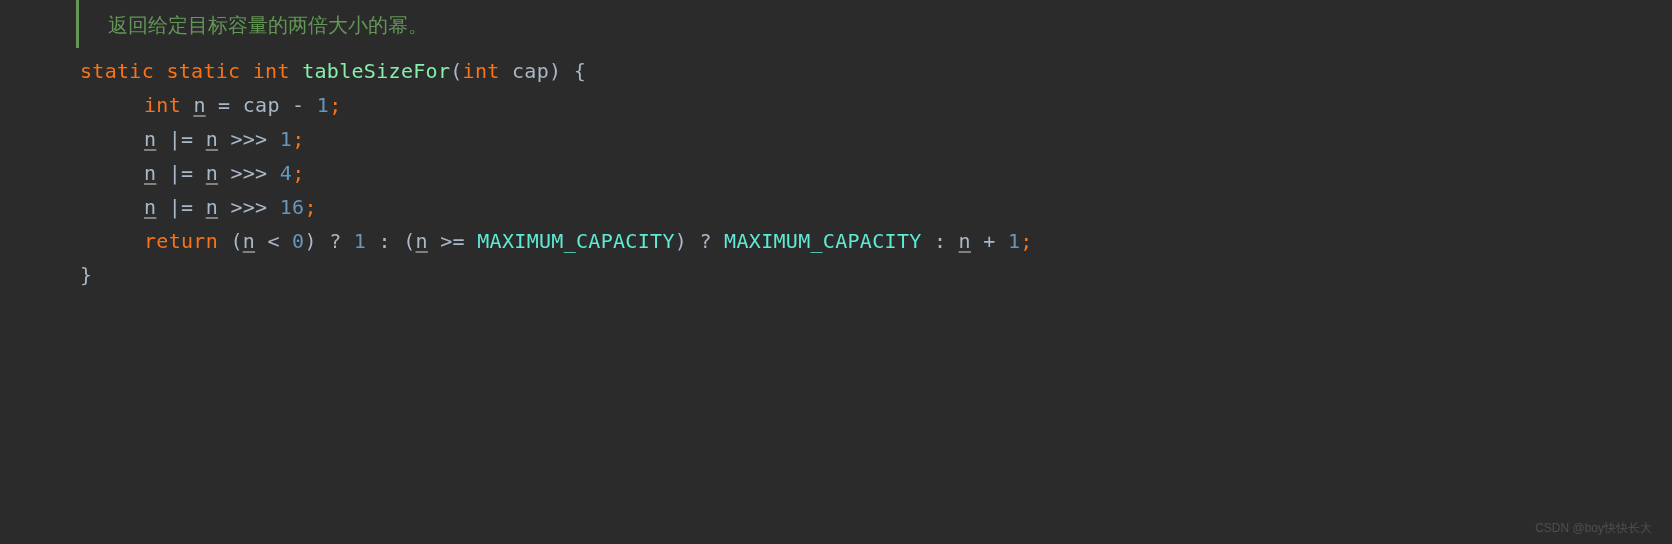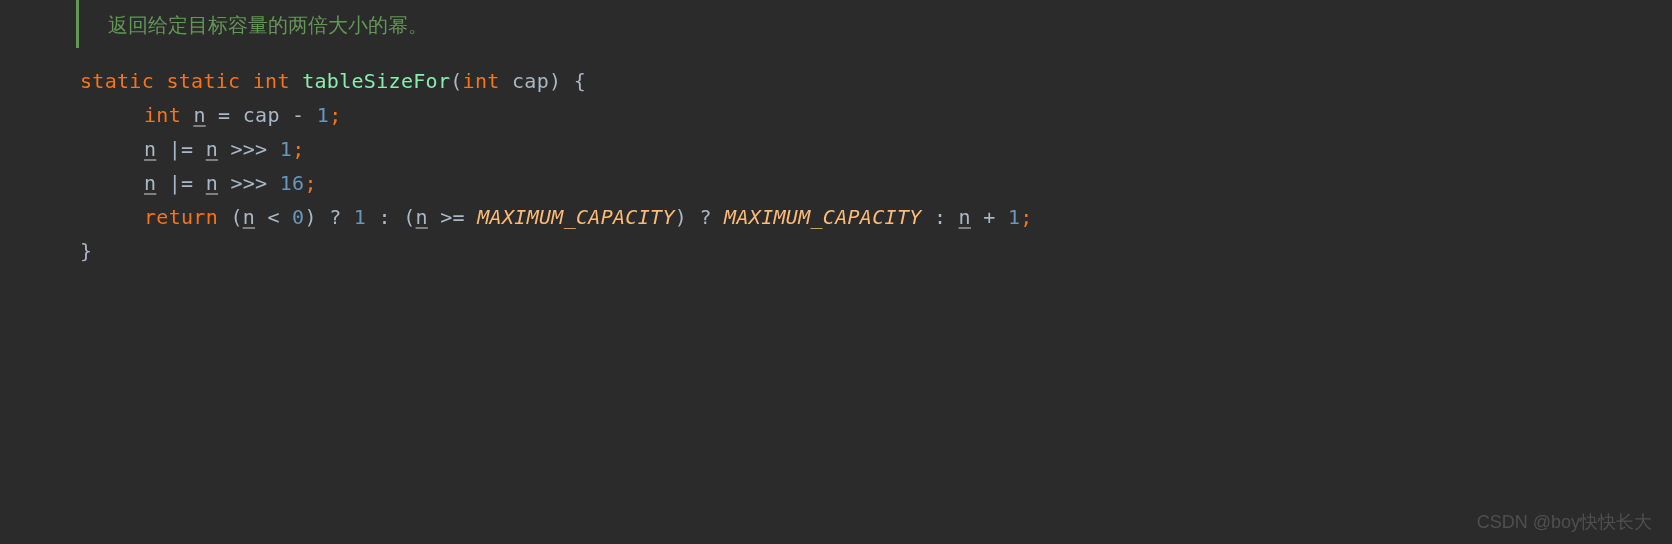--- a/index.html
+++ b/index.html
@@ -19,21 +19,21 @@
       overflow: hidden;
       position: relative;
     }
     .code-container {
       padding-left: 80px;
       padding-top: 8px;
       position: relative;
     }
     .comment-block {
       position: relative;
-      margin-bottom: 22px;
+      margin-bottom: 12px;
     }
     .comment-bar {
       position: absolute;
       left: -4px;
       top: -10px;
       bottom: -6px;
       width: 3px;
       background-color: #629755;
     }
     .comment-text {
@@ -50,37 +50,36 @@
     .kw {
       color: #f97316;
     }
     .method-name {
       color: #86efac;
     }
     .number {
       color: #6897bb;
     }
     .const {
-      color: #fdba74;
-      font-style: italic;
+      color: #5eead4;
     }
     .paren {
       color: #a9b7c6;
     }
     .underline {
       text-decoration: underline;
       text-decoration-color: #808080;
       text-underline-offset: 3px;
     }
     .watermark {
       position: absolute;
       bottom: 6px;
       right: 20px;
       color: #666666;
-      font-size: 18px;
+      font-size: 12px;
       opacity: 0.6;
       font-family: sans-serif;
     }
   </style>
 </head>
 <body>
 
 <div class="code-container">
 
   <div class="comment-block">
@@ -88,20 +87,21 @@
     <div class="comment-text">返回给定目标容量的两倍大小的幂。</div>
   </div>
 
   <div class="code-line"><span class="kw">static</span> <span class="kw">static</span> <span class="kw">int</span> <span class="method-name">tableSizeFor</span><span class="paren">(</span><span class="kw">int</span><span> cap</span><span class="paren">)</span><span> {</span></div>
 
   <div class="code-line indent"><span class="kw">int</span> <span class="underline">n</span><span> = cap - </span><span class="number">1</span><span class="kw">;</span></div>
 
   <div class="code-line indent"><span class="underline">n</span><span> |= </span><span class="underline">n</span><span> &gt;&gt;&gt; </span><span class="number">1</span><span class="kw">;</span></div>
 
 
+  <div class="code-line indent"><span class="underline">n</span><span> |= </span><span class="underline">n</span><span> &gt;&gt;&gt; </span><span class="number">4</span><span class="kw">;</span></div>
 
 
   <div class="code-line indent"><span class="underline">n</span><span> |= </span><span class="underline">n</span><span> &gt;&gt;&gt; </span><span class="number">16</span><span class="kw">;</span></div>
 
   <div class="code-line indent"><span class="kw">return</span><span> (</span><span class="underline">n</span><span> &lt; </span><span class="number">0</span><span>) ? </span><span class="number">1</span><span> : (</span><span class="underline">n</span><span> &gt;= </span><span class="const">MAXIMUM_CAPACITY</span><span>) ? </span><span class="const">MAXIMUM_CAPACITY</span><span> : </span><span class="underline">n</span><span> + </span><span class="number">1</span><span class="kw">;</span></div>
 
   <div class="code-line">}</div>
 </div>
 
 <div class="watermark">CSDN @boy快快长大</div>

